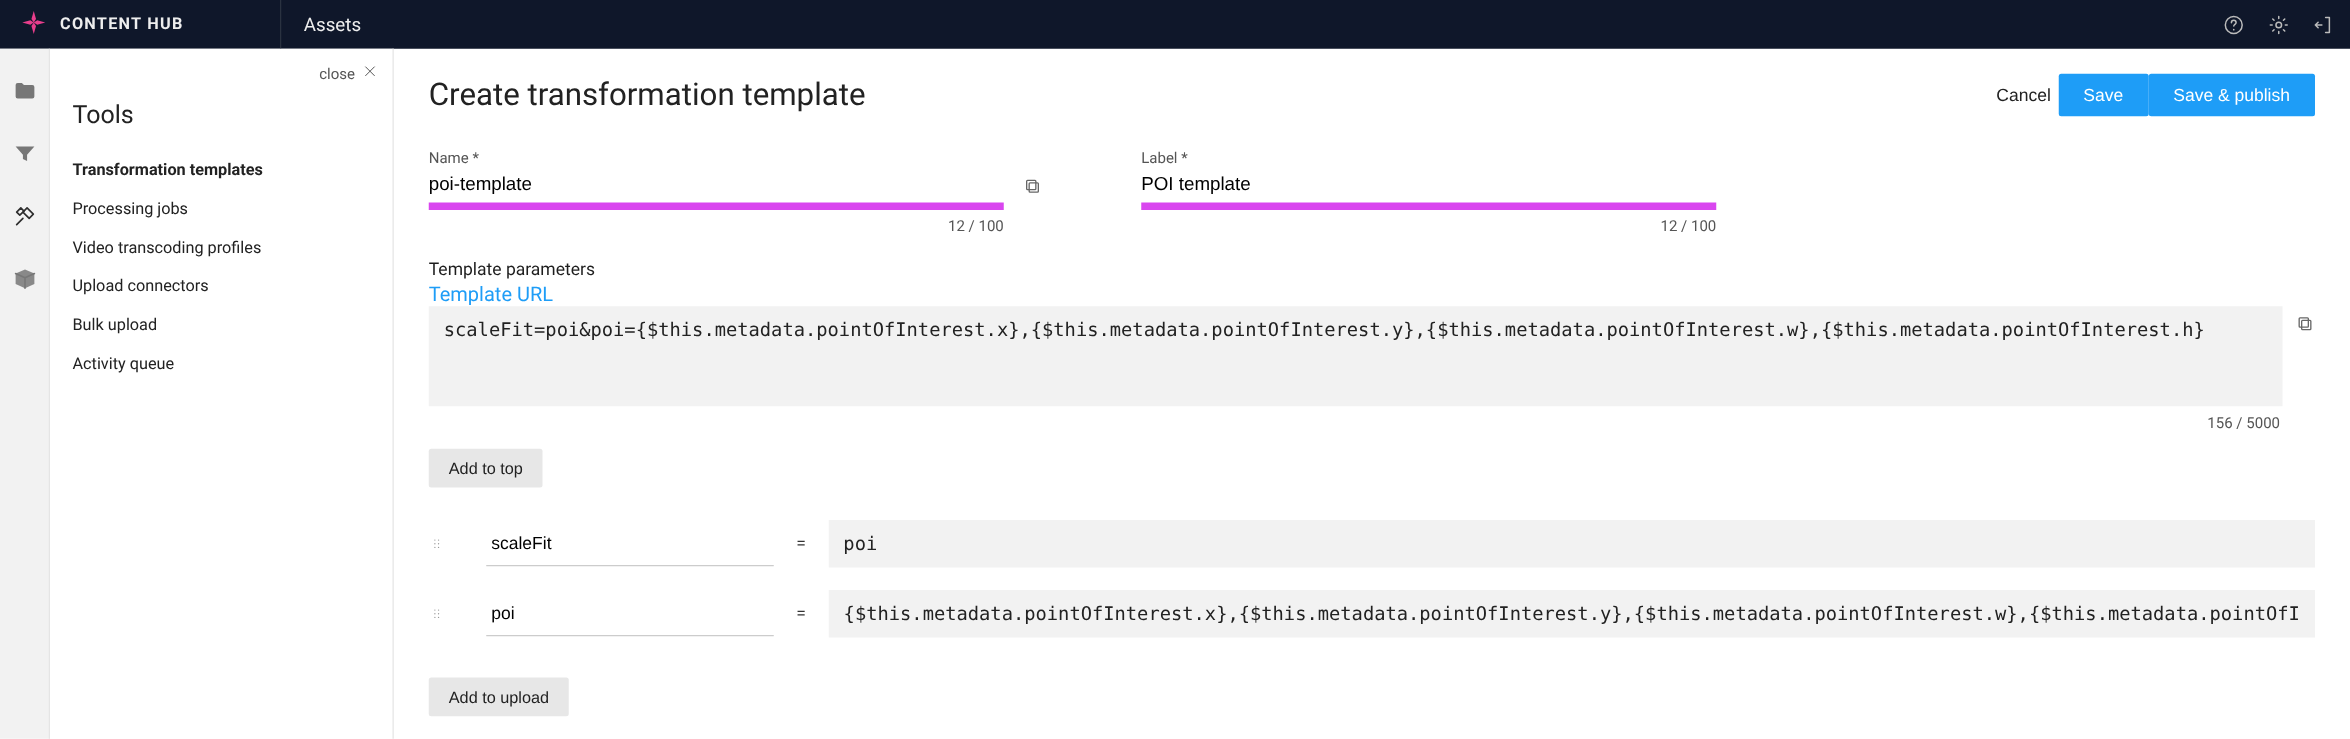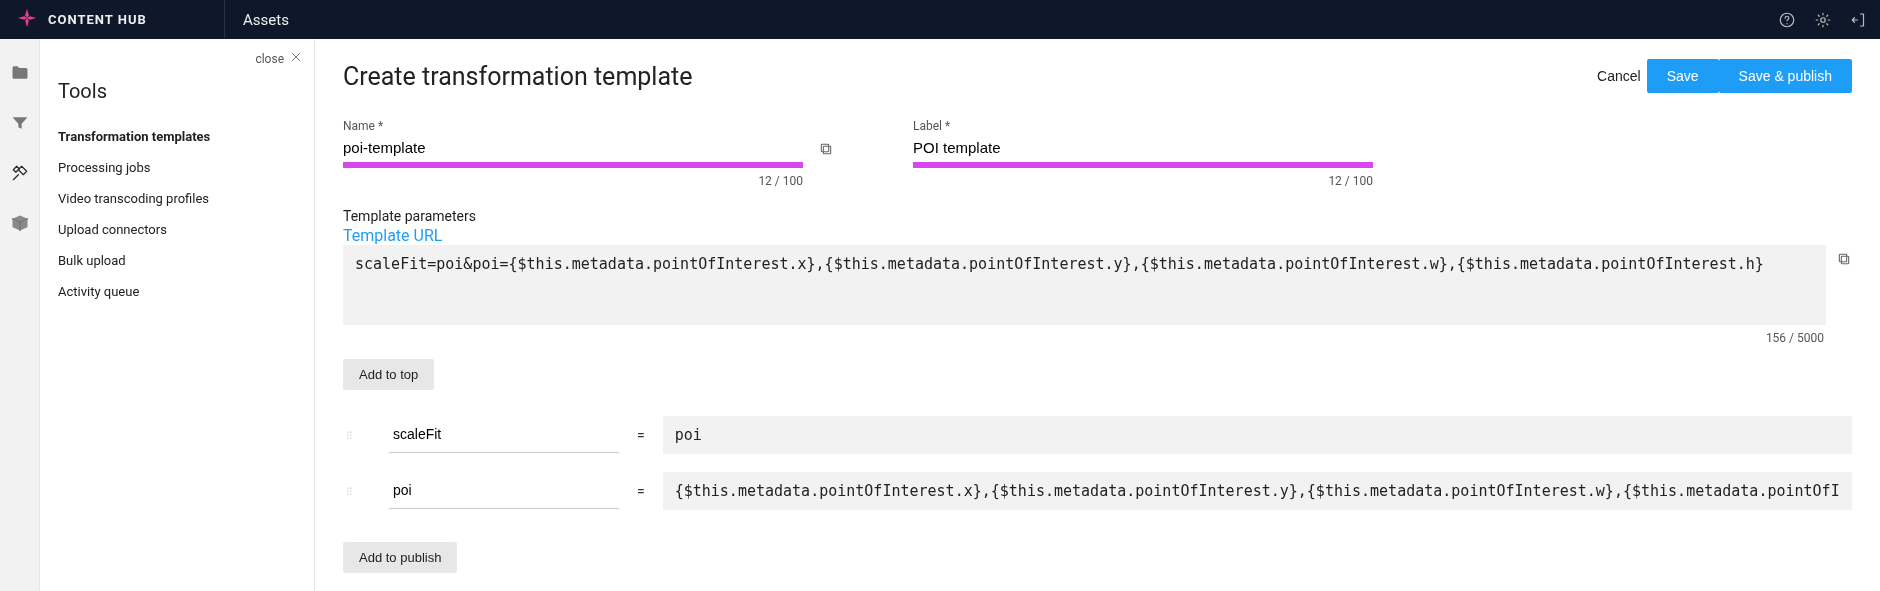--- a/index.html
+++ b/index.html
@@ -459,14 +459,14 @@
           <circle cx="14" cy="5" r="1.3" fill="currentColor"></circle>
           <circle cx="14" cy="12" r="1.3" fill="currentColor"></circle>
           <circle cx="14" cy="19" r="1.3" fill="currentColor"></circle>
         </svg>
     </span>
     <input class="param-key" value="poi" style="">
     <span class="eq">=</span>
     <input class="param-val" value="{$this.metadata.pointOfInterest.x},{$this.metadata.pointOfInterest.y},{$this.metadata.pointOfInterest.w},{$this.metadata.pointOfInterest.h}" style="">
   </div>
 
-  <button class="btn-grey">Add to publish</button>
+  <button class="btn-grey">Add to upload</button>
 </div>
 
 </body></html>

